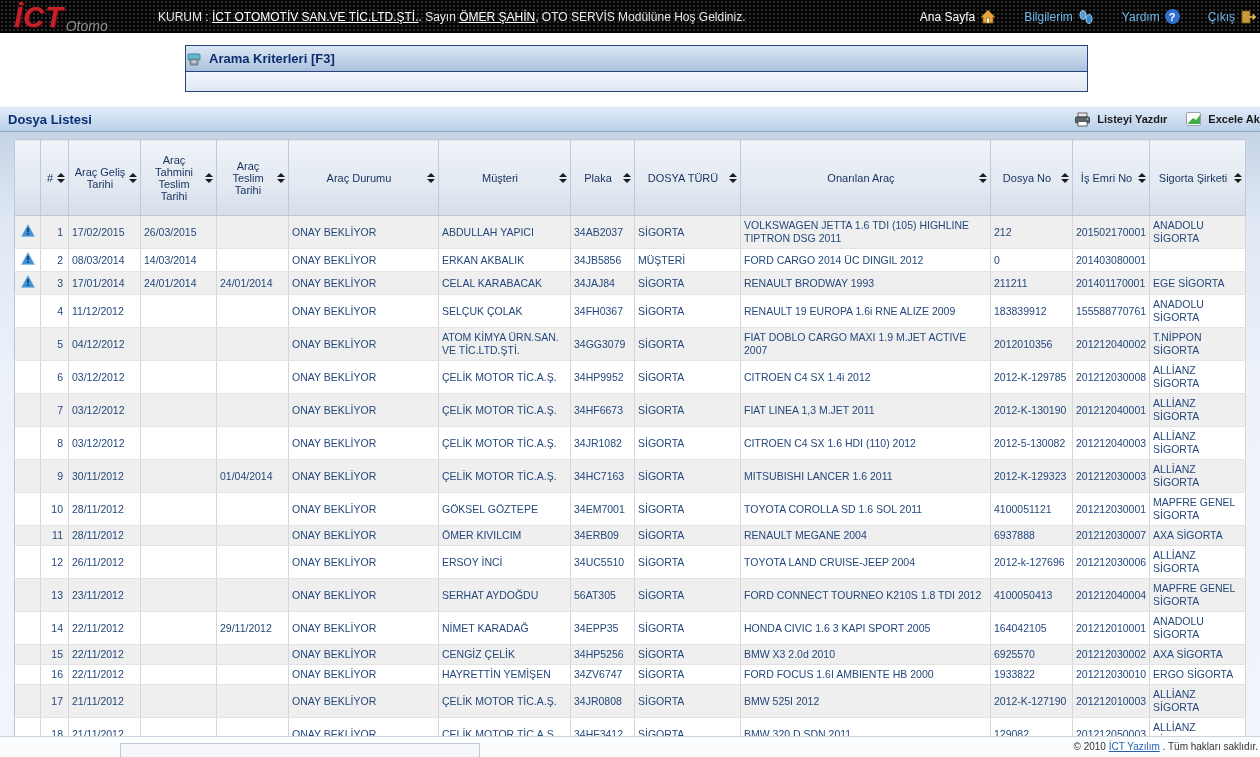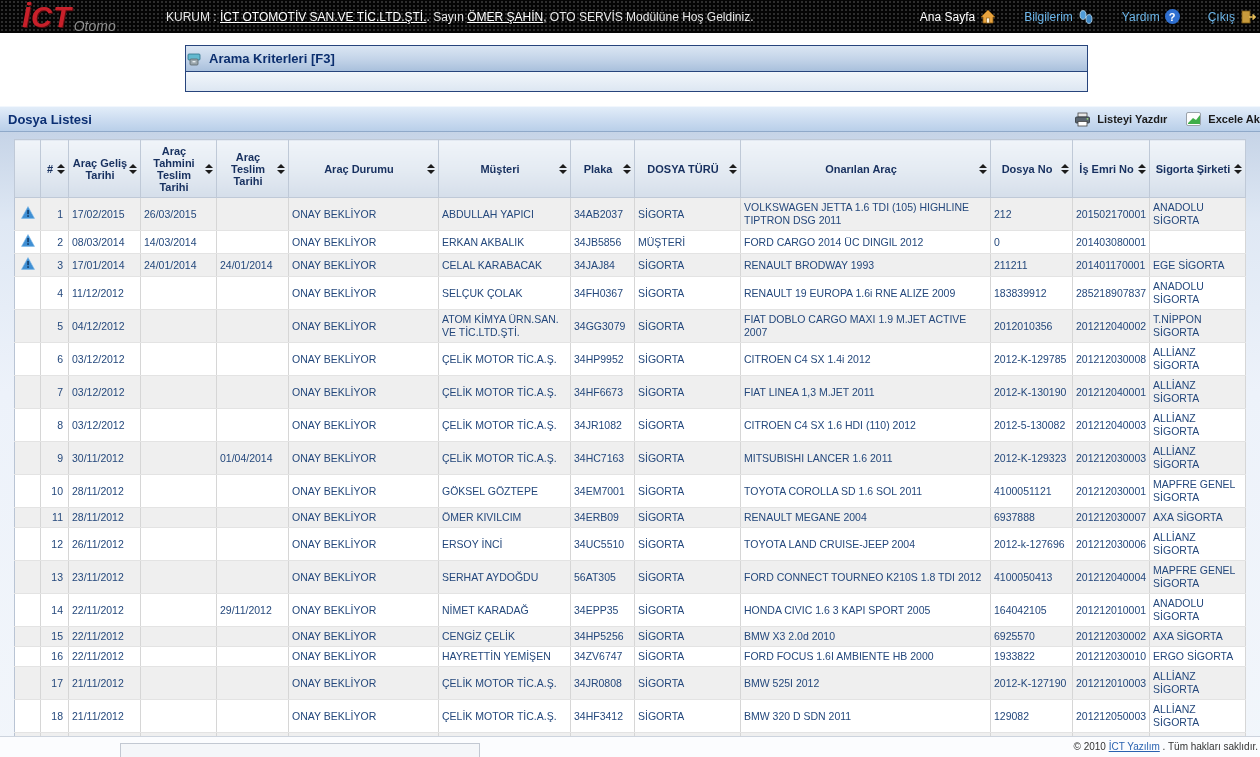--- a/index.html
+++ b/index.html
@@ -4,21 +4,21 @@
 <style>
   * { margin:0; padding:0; box-sizing:border-box; }
   html,body { width:1260px; height:757px; overflow:hidden; background:#fff;
     font-family:"Liberation Sans", sans-serif; position:relative; }
 
   
   .topbar { height:33px; background-color:#050505;
     background-image:radial-gradient(circle,#2e2e2e 1px, transparent 1.3px);
     background-size:4px 4px; display:flex; align-items:center; color:#e9e9e9;
     font-size:12px; white-space:nowrap; }
-  .logo { width:158px; flex:0 0 158px; padding-left:14px; display:flex; align-items:baseline; cursor:pointer;margin-left:8px; }
+  .logo { width:158px; flex:0 0 158px; padding-left:14px; display:flex; align-items:baseline; cursor:pointer; }
   .logo-ict { color:#c8202a; font-weight:bold; font-style:italic; font-size:29px; letter-spacing:1px; line-height:30px; text-shadow:1px 1px 0 #5a0d10; }
   .logo-sub { color:#8f8f8f; font-style:italic; font-size:14px; margin-left:2px; position:relative; top:4px; }
   .welcome { flex:1 1 auto; overflow:hidden; }
   .welcome a { color:#ffffff; text-decoration:underline; cursor:pointer; }
   .topnav { display:flex; align-items:center; gap:28px; padding-right:4px; }
   .topnav a { display:flex; align-items:center; gap:5px; cursor:pointer; text-decoration:none; }
   .nav-home  { color:#ffffff; }
   .nav-blue  { color:#6cb6ea; }
   .navicon { width:16px; height:16px; flex:0 0 16px; }
   .qmark { width:15px; height:15px; border-radius:50%; background:#2f6fd0; color:#fff;
@@ -38,22 +38,22 @@
     display:flex; align-items:center; justify-content:space-between; padding:0 0 0 8px; }
   .listbar-title { color:#0b2f73; font-weight:bold; font-size:13px; }
   .listbar-actions { display:flex; align-items:center; gap:18px; margin-right:-14px; }
   .listbar-actions a { display:flex; align-items:center; gap:6px; color:#1a1a1a; font-size:11px;
     font-weight:bold; text-decoration:none; cursor:pointer; white-space:nowrap; }
 
   
   .content { background:linear-gradient(180deg,#c6d4e7 0px,#dfe8f4 90px,#edf2fa 260px,#f2f6fb 100%);
     padding:7px 14px 12px; min-height:590px; }
   table { border-collapse:collapse; width:1232px; background:#fff; border:1px solid #b9c4d4; }
-  th { height:58px; background:linear-gradient(180deg,#f0f4f9 0%,#e2e9f1 60%,#d5deea 100%);
-    border:1px solid #bfc9d7; color:#17305f; font-size:11px; font-weight:bold;
+  th { height:76px; background:linear-gradient(180deg,#f0f4f9 0%,#e2e9f1 60%,#d5deea 100%);
+    border:1px solid #bfc9d7; color:#17305f; font-size:11px; font-weight:normal;
     text-align:center; vertical-align:middle; position:relative; padding:2px 12px 2px 3px; cursor:pointer; }
   th.noarrow { padding:2px; cursor:default; }
   .sort { position:absolute; right:3px; top:50%; transform:translateY(-50%);
     display:flex; flex-direction:column; gap:2px; }
   .sort i { display:block; width:0; height:0; border-left:4px solid transparent; border-right:4px solid transparent; }
   .sort .up { border-bottom:4px solid #1c1c1c; }
   .sort .dn { border-top:4px solid #1c1c1c; }
   td { font-size:10.5px; color:#24487c; padding:3px 3px; border-right:1px solid #d6d6d6;
     border-bottom:1px solid #e3e3e3; line-height:13px; vertical-align:middle; }
   tbody tr:nth-child(odd) { background:#efefef; }
@@ -277,21 +277,21 @@
           <td class="c-num">4</td>
           <td>11/12/2012</td>
           <td></td>
           <td></td>
           <td>ONAY BEKLİYOR</td>
           <td>SELÇUK ÇOLAK</td>
           <td>34FH0367</td>
           <td>SİGORTA</td>
           <td>RENAULT 19 EUROPA 1.6i RNE ALIZE 2009</td>
           <td>183839912</td>
-          <td>285218907837</td>
+          <td>155588770761</td>
           <td>ANADOLU SİGORTA</td>
         </tr>
         <tr>
           <td class="c-warn"></td>
           <td class="c-num">5</td>
           <td>04/12/2012</td>
           <td></td>
           <td></td>
           <td>ONAY BEKLİYOR</td>
           <td>ATOM KİMYA ÜRN.SAN. VE TİC.LTD.ŞTİ.</td>

